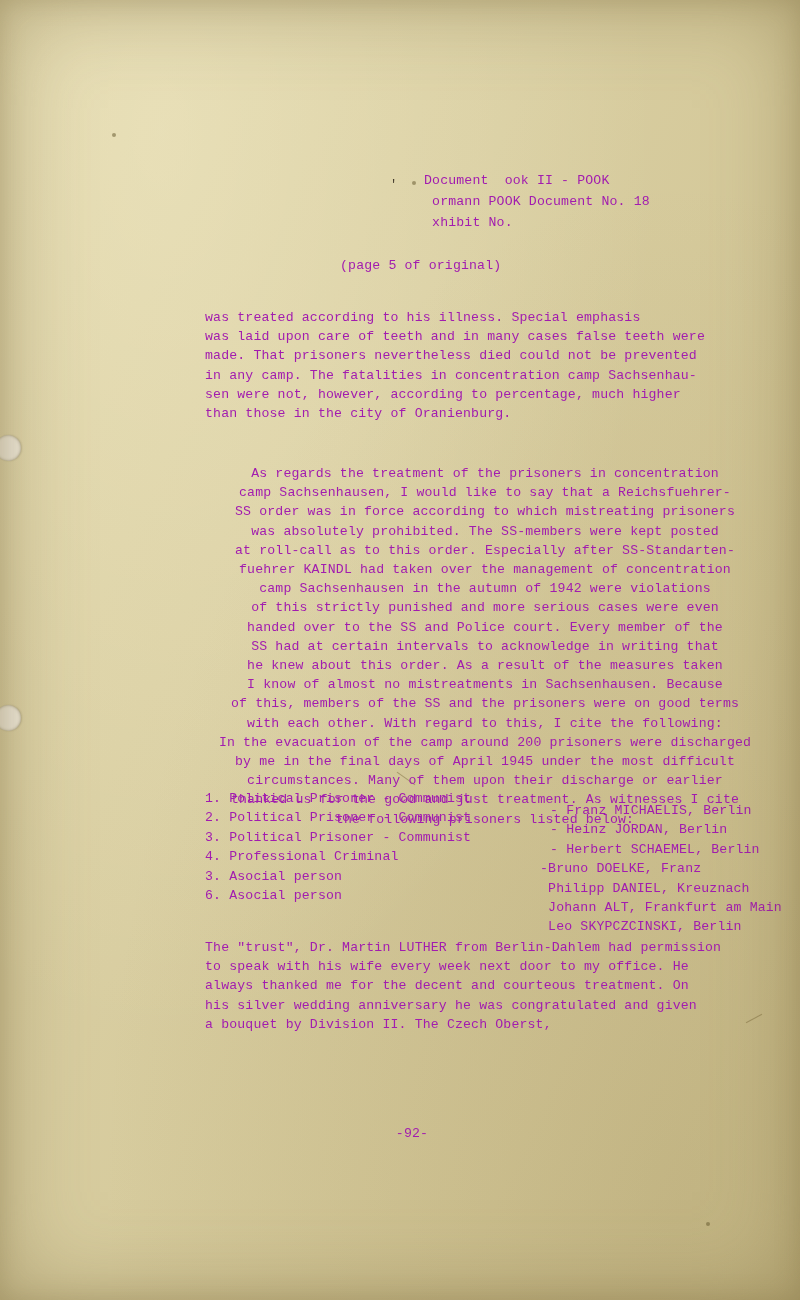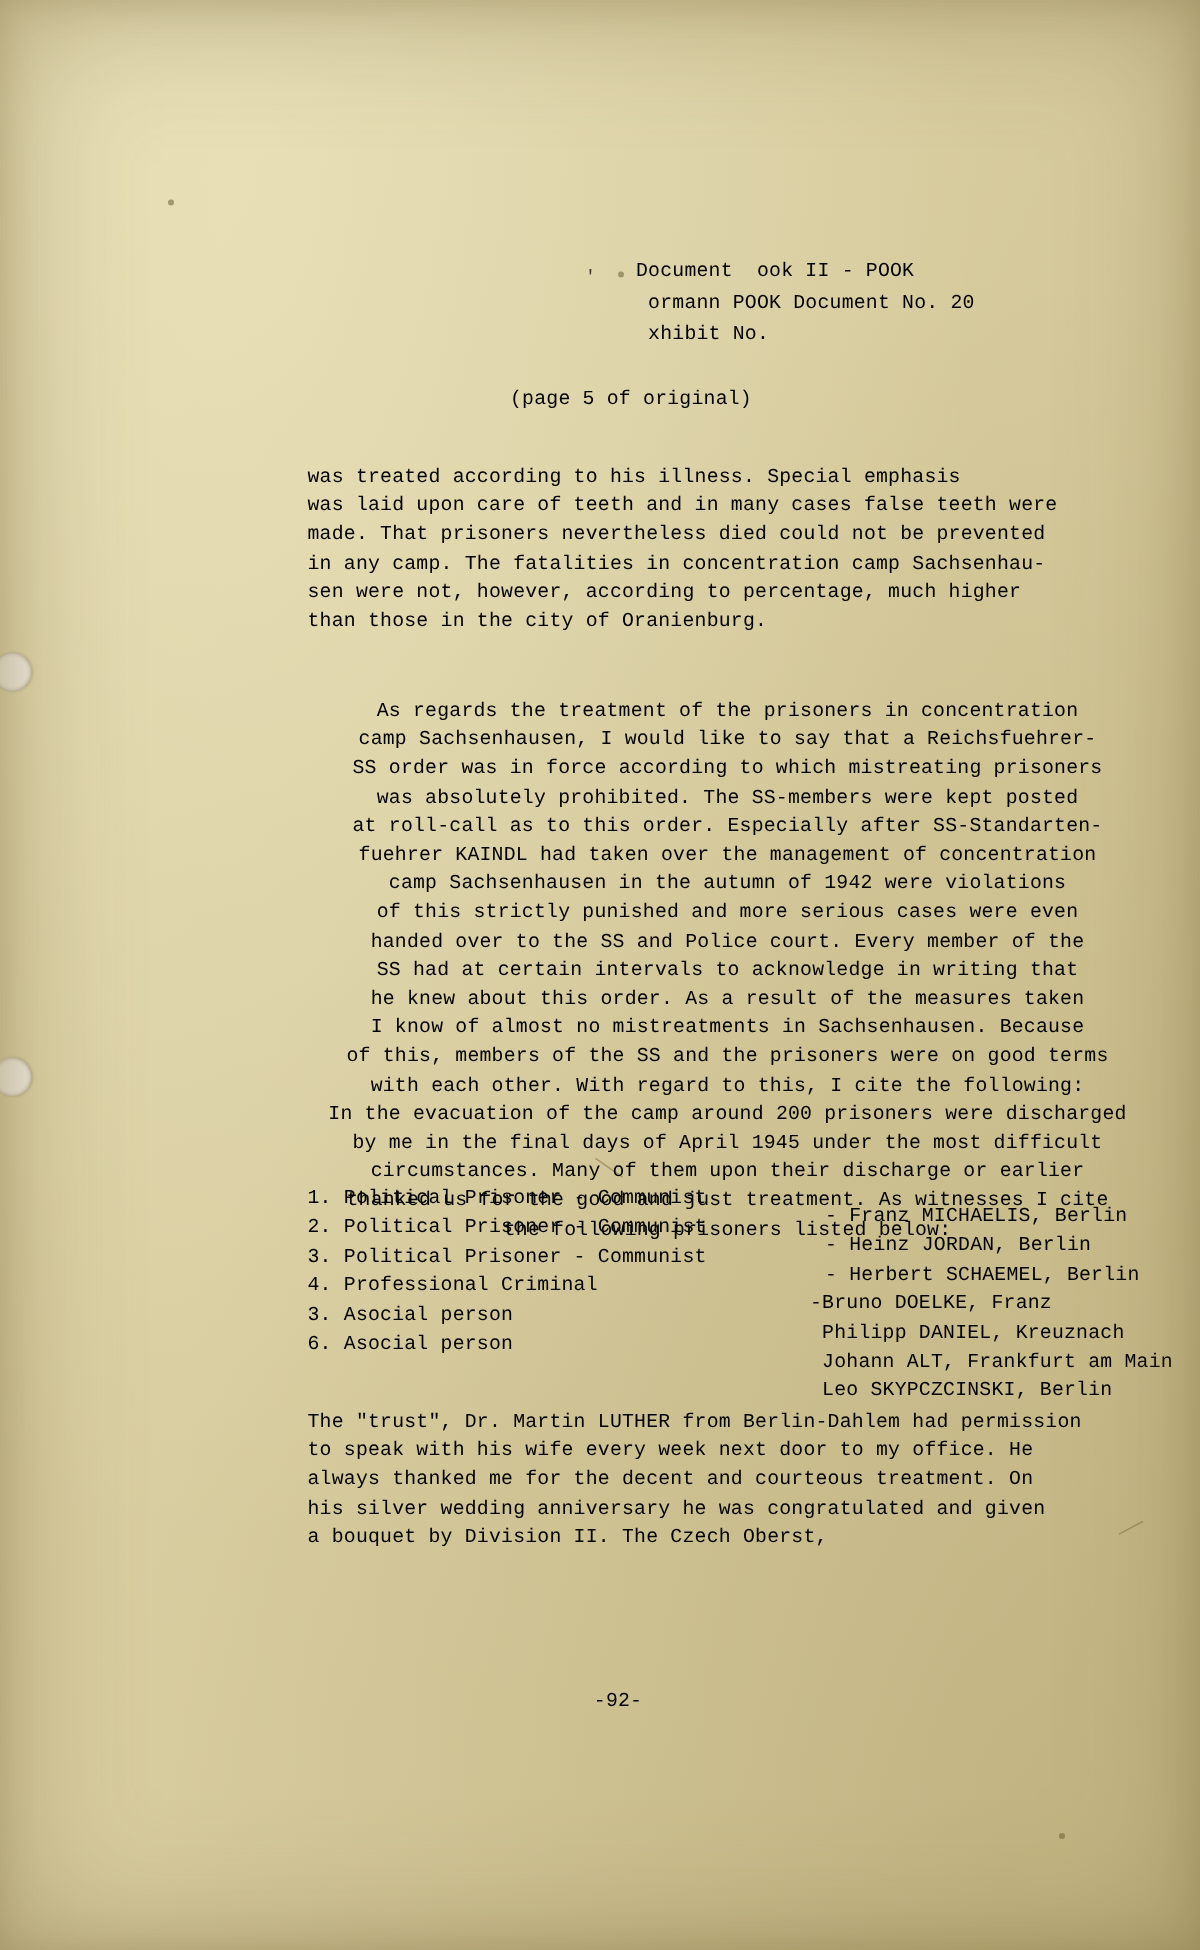--- a/index.html
+++ b/index.html
@@ -69,21 +69,21 @@
   }
   .scratch.c1 { left: 745px; top: 1018px; }
   .scratch.c2 { left: 395px; top: 778px; width: 22px; transform: rotate(35deg); }
 
   
   .tw {
     font-family: "Liberation Mono", "DejaVu Sans Mono", monospace;
     font-size: 13.2px;
     line-height: 19.2px;
     letter-spacing: 0.15px;
-    color: #000000;
+    color: #a21caf;
     white-space: pre;
   }
 
   .header-block {
     position: absolute;
     left: 424px;
     top: 170px;
   }
   .header-block .tw { line-height: 21px; }
 
@@ -159,21 +159,21 @@
   <div class="speck s1"></div>
   <div class="speck s2"></div>
   <div class="speck s3"></div>
   <div class="scratch c1"></div>
   <div class="scratch c2"></div>
 
   <div class="asterisk">'</div>
 
   <div class="header-block">
     <div class="tw">Document  ook II - POOK</div>
-    <div class="tw"> ormann POOK Document No. 20</div>
+    <div class="tw"> ormann POOK Document No. 18</div>
     <div class="tw"> xhibit No.</div>
   </div>
 
   <div class="page-note">
     <div class="tw">(page 5 of original)</div>
   </div>
 
   <div class="para para-1">
     <div class="tw">was treated according to his illness. Special emphasis
 was laid upon care of teeth and in many cases false teeth were

